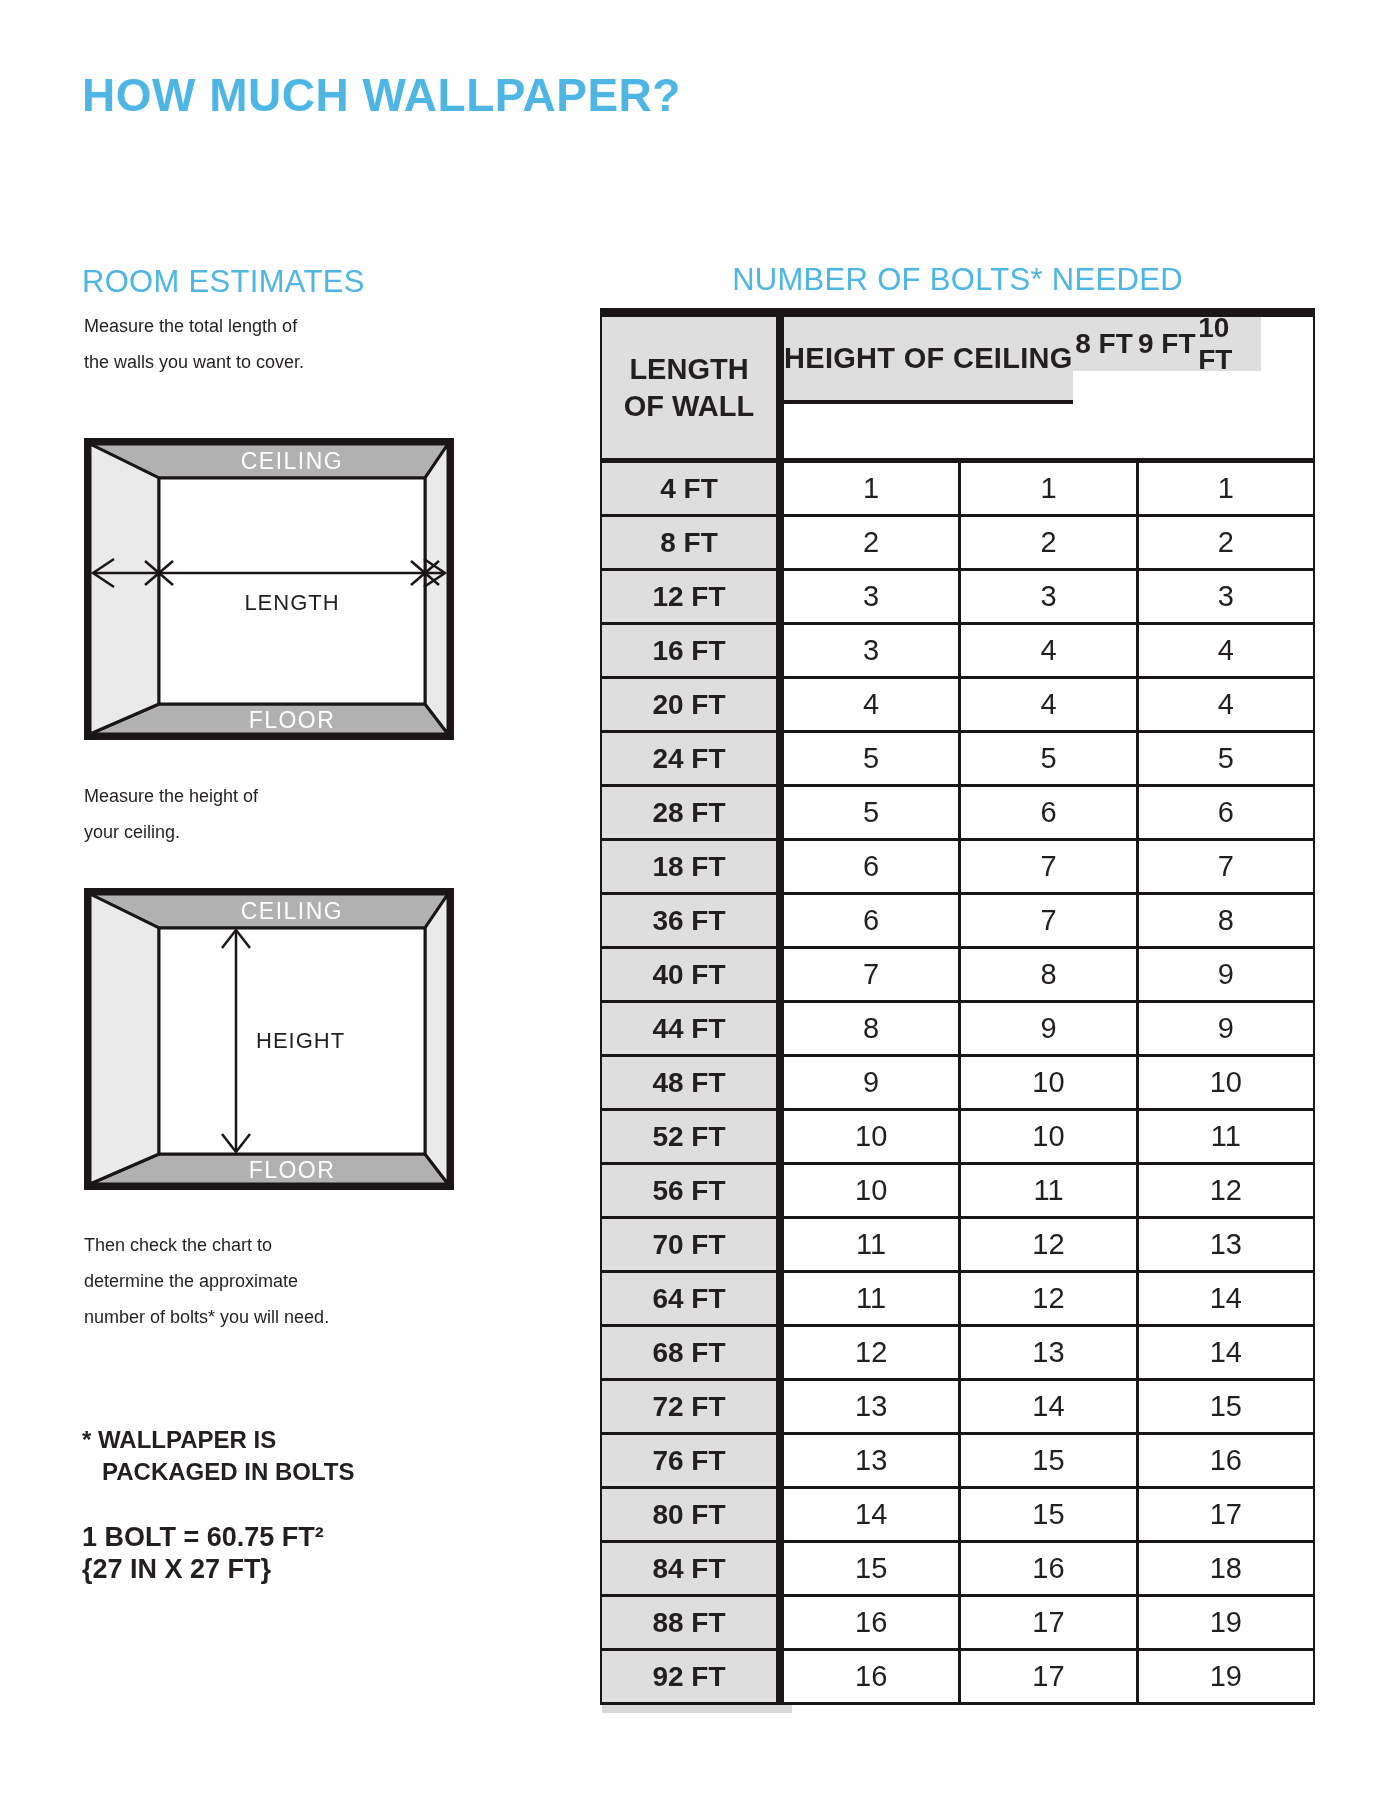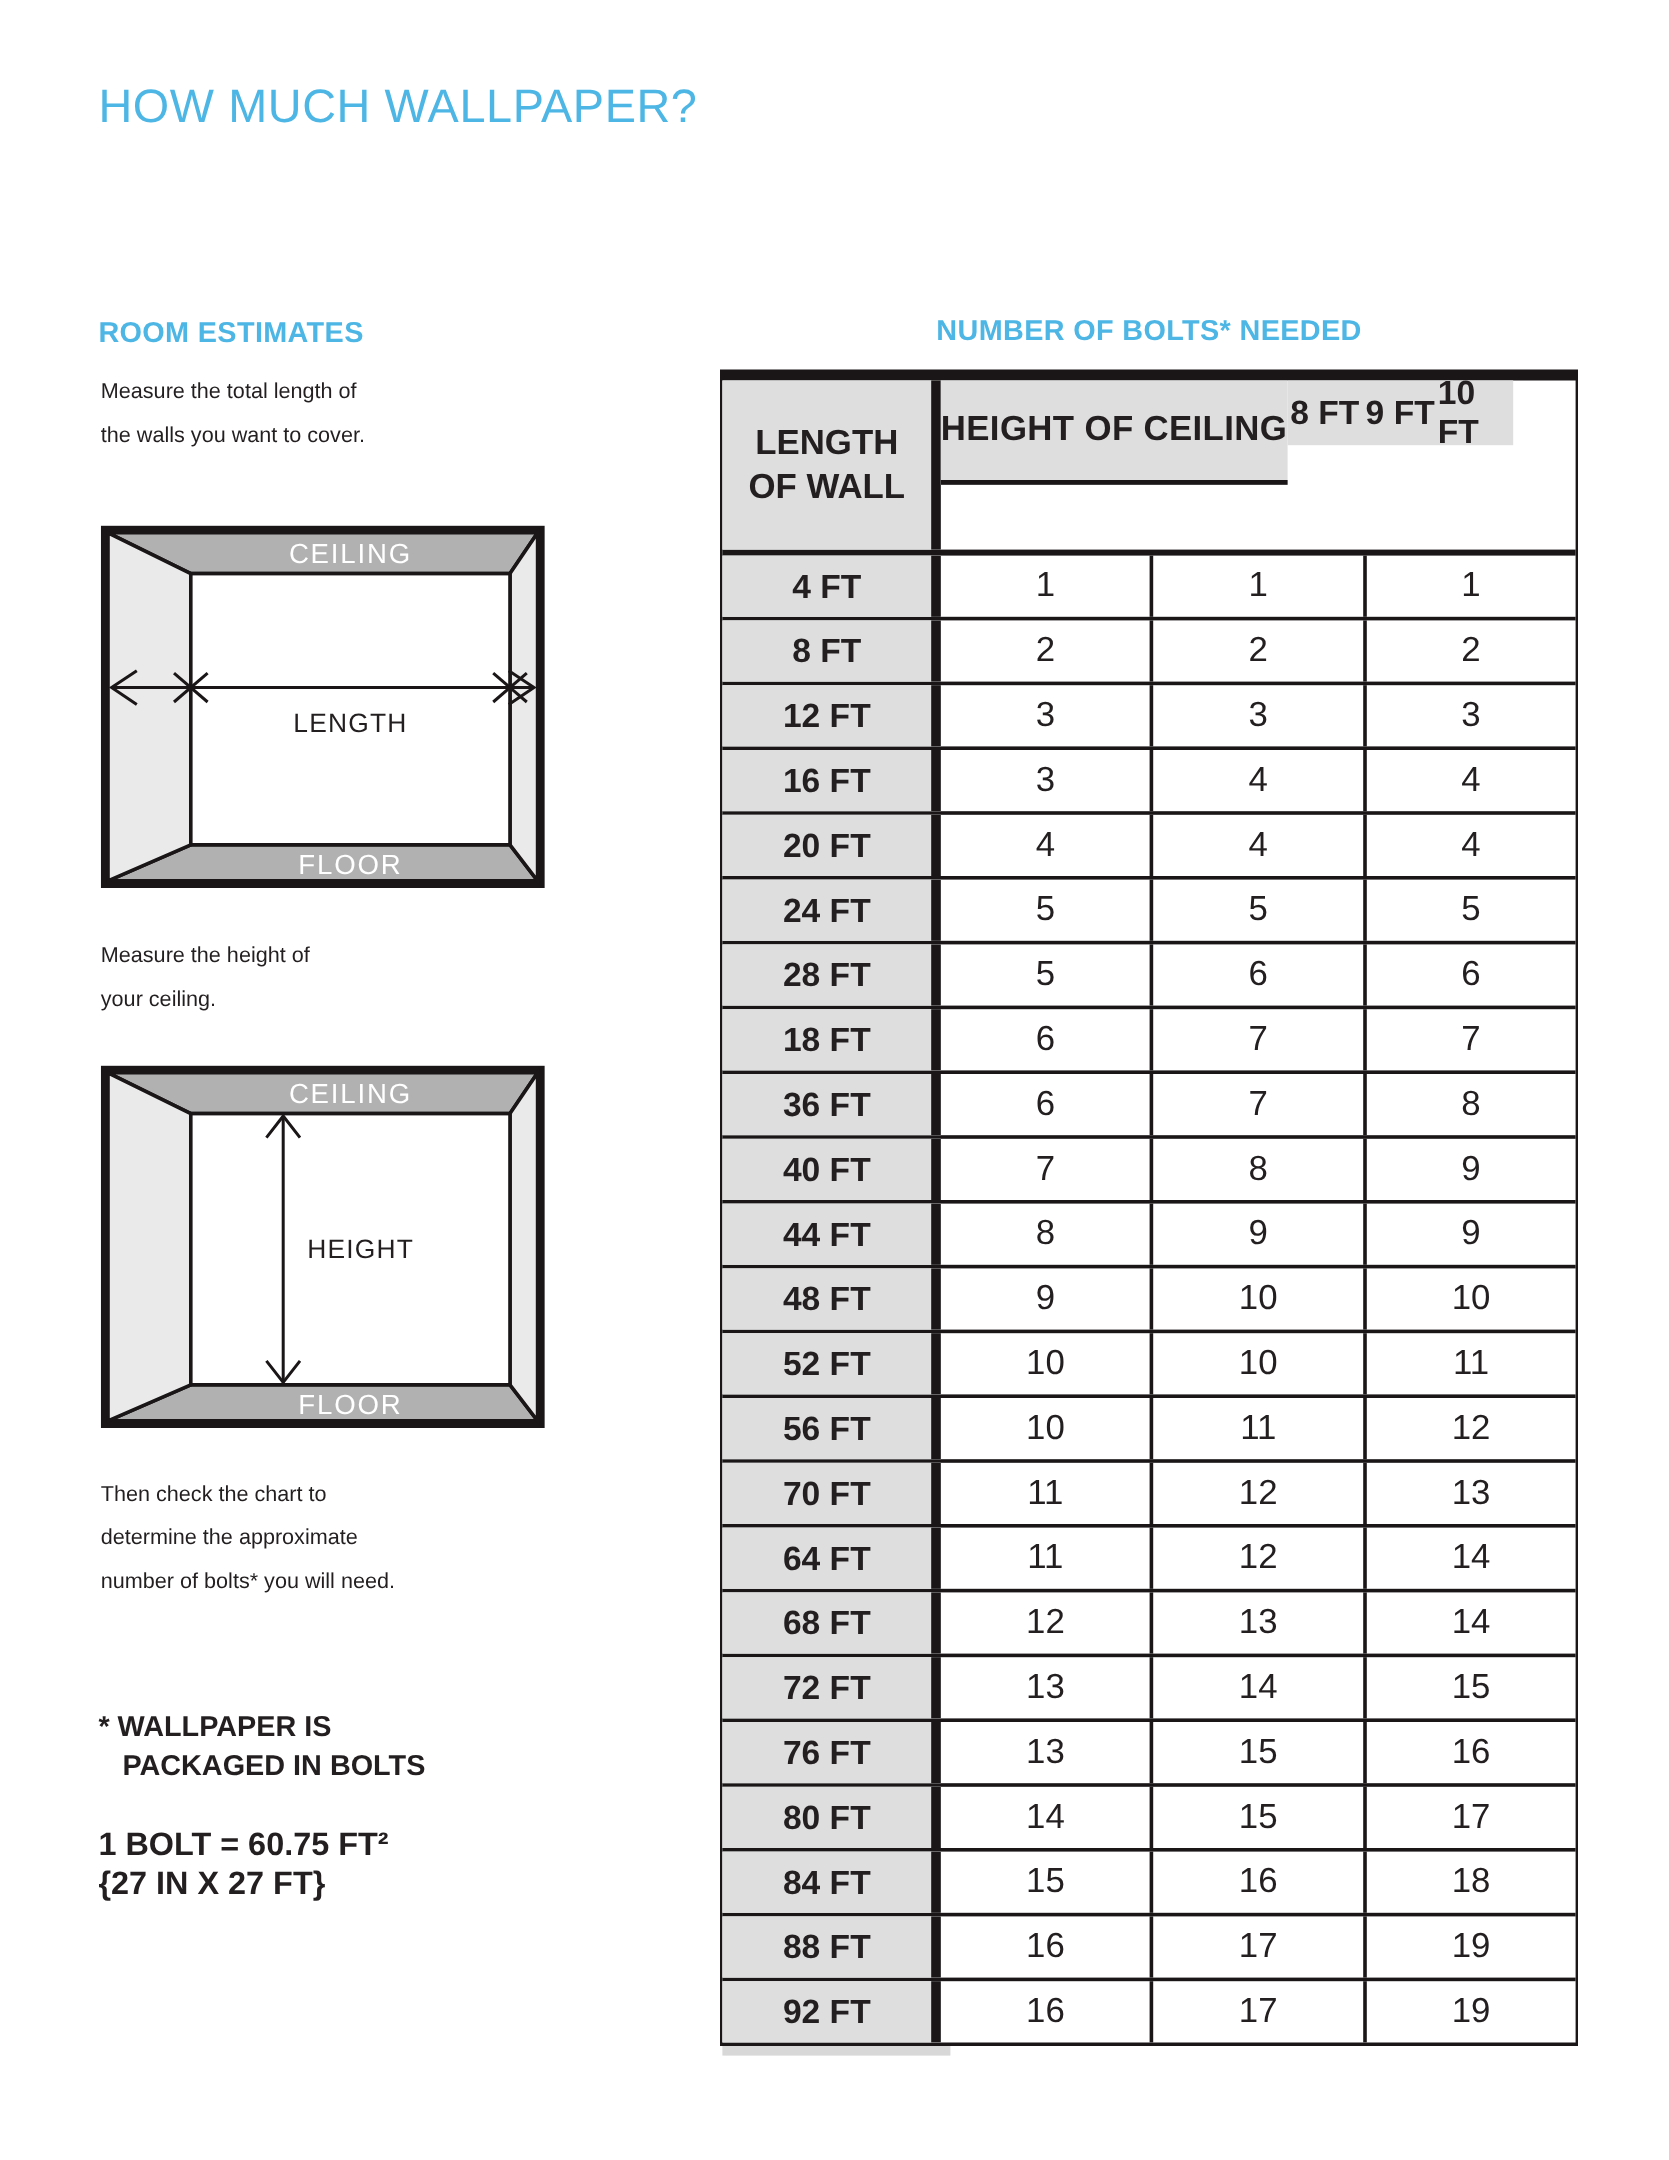--- a/index.html
+++ b/index.html
@@ -6,22 +6,22 @@
     --accent:#4EB6E4; --text:#231F20; --line:#1A1617;
     --header-gray:#DEDEDE; --wall-gray:#EAEAEA; --slab-gray:#B1B1B1;
   }
   *{margin:0;padding:0;box-sizing:border-box;}
   html,body{background:#ffffff;}
   body{
     position:relative;width:1391px;height:1800px;overflow:hidden;
     font-family:"Liberation Sans","DejaVu Sans",sans-serif;color:var(--text);
   }
   .abs{position:absolute;}
-  .page-title{left:82px;top:68px;font-size:39px;font-weight:normal;color:var(--accent);letter-spacing:.5px;}
-  .section-heading{font-size:24px;font-weight:bold;color:var(--accent);letter-spacing:.3px;}
+  .page-title{left:82px;top:68px;font-size:46px;font-weight:bold;color:var(--accent);letter-spacing:.5px;}
+  .section-heading{font-size:31px;font-weight:normal;color:var(--accent);letter-spacing:.3px;}
   .para{font-size:18px;line-height:36px;color:var(--text);white-space:pre-line;width:480px;}
   .footnote{left:82px;top:1424px;font-size:24px;font-weight:bold;line-height:32px;white-space:pre-line;padding-left:20px;text-indent:-20px;width:480px;}
   .boltsize{left:82px;top:1521px;font-size:27px;font-weight:bold;line-height:32px;white-space:pre-line;width:480px;}
 
   
   .btable{left:600px;top:308px;width:715px;background:#fff;
           border:2px solid var(--line);border-top:9px solid var(--line);border-bottom:3px solid var(--line);}
   .bt-title{left:600px;top:262px;width:715px;text-align:center;}
   .bt-head{display:flex;}
   .bt-corner{flex:0 0 182px;height:141px;background:var(--header-gray);border-right:8px solid var(--line);

